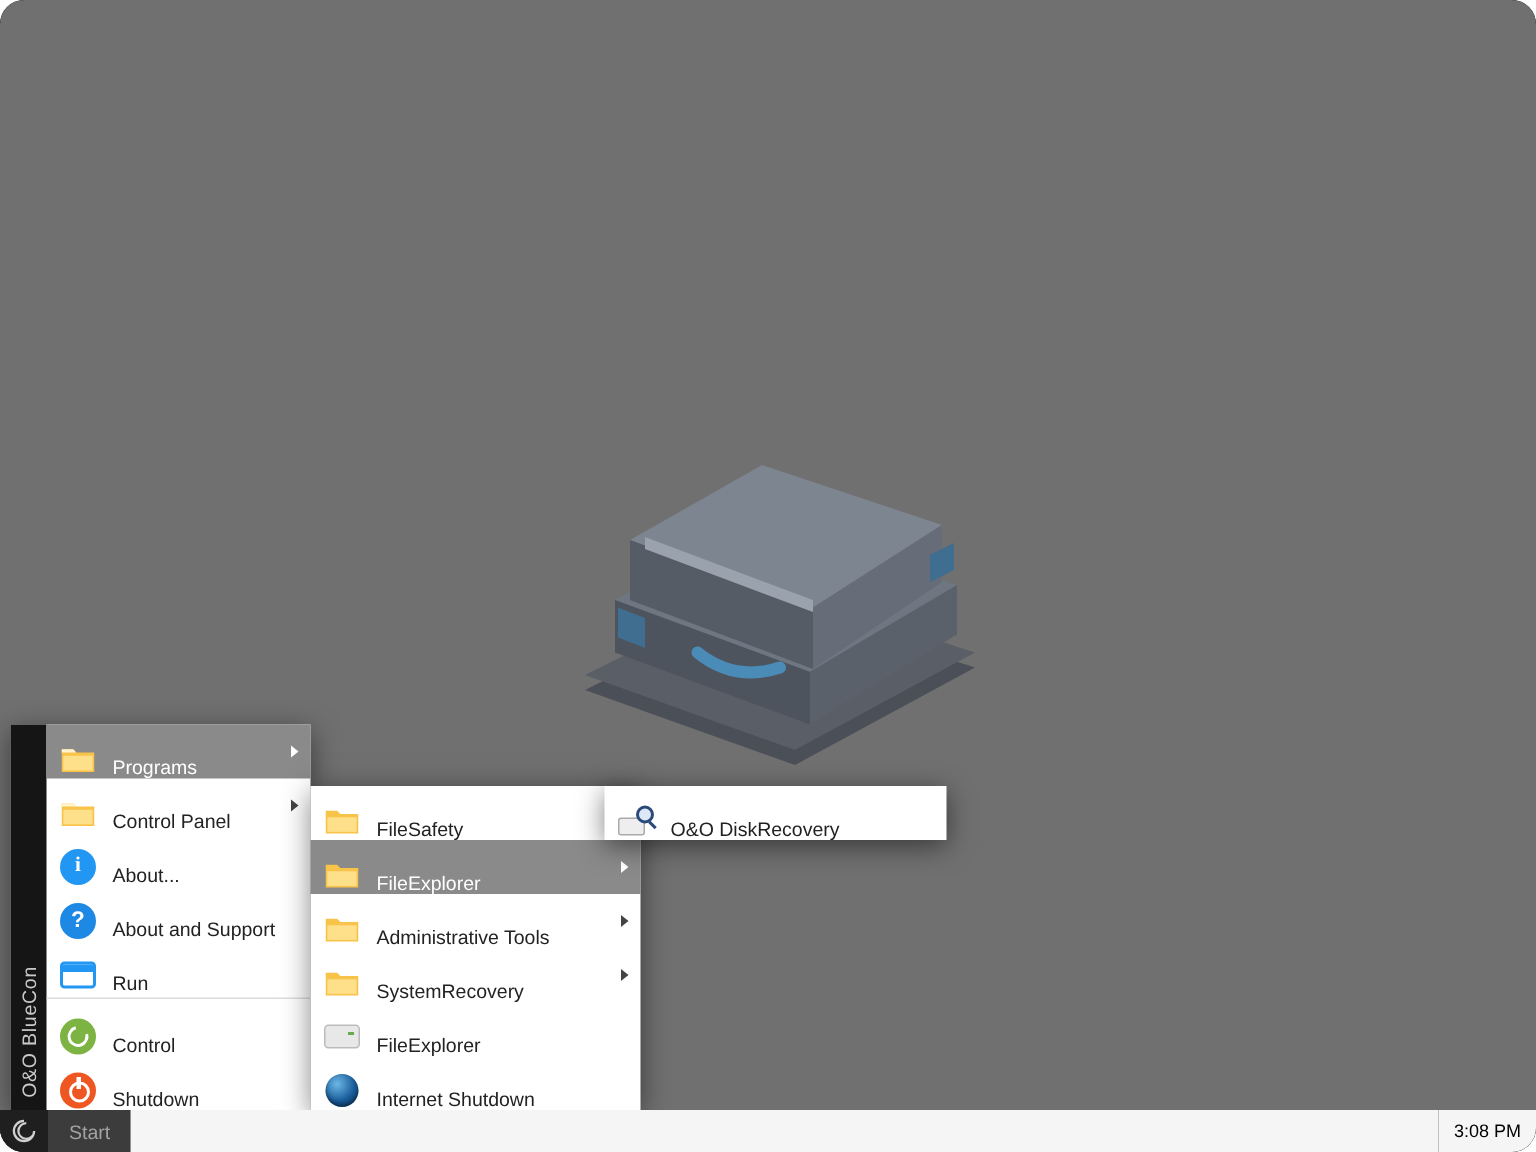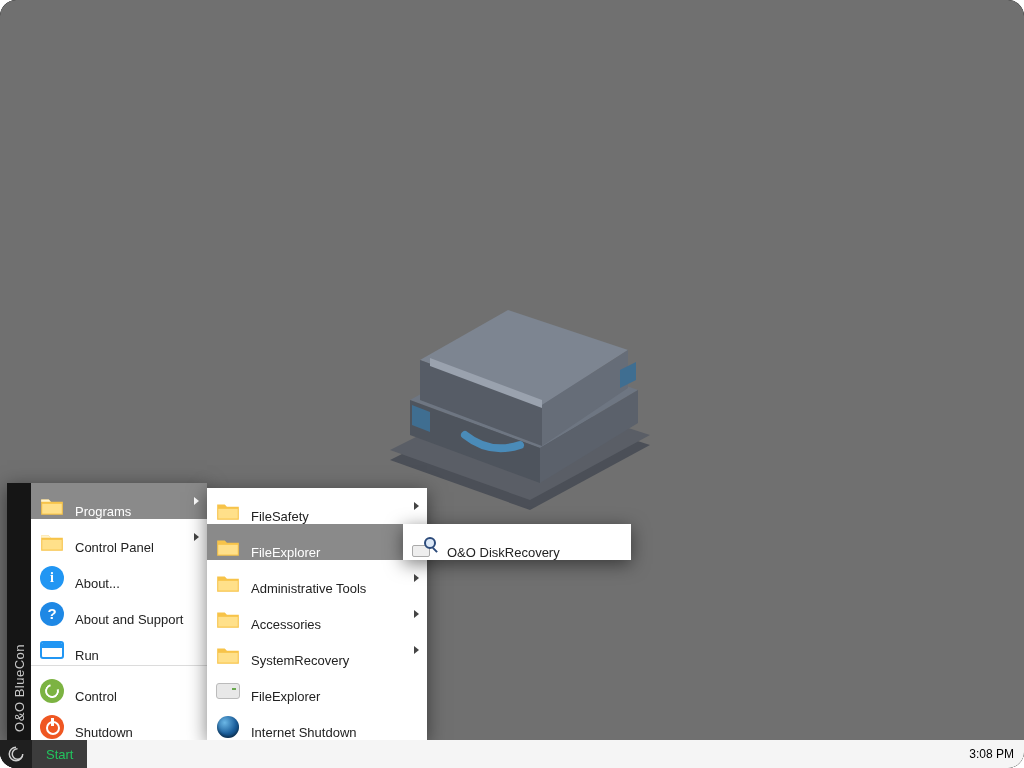--- a/index.html
+++ b/index.html
@@ -41,21 +41,21 @@
   .start-swirl {
     width: 32px;
     display: flex; align-items: center; justify-content: center;
     background: #1f1f1f;
     color: #cfcfcf;
   }
   .start-button {
     padding: 0 14px;
     display: flex; align-items: center; justify-content: flex-start;
     background: #3c3c3c;
-    color: #22c55e;
+    color: #a3a3a3;
     cursor: pointer;
   }
   .task-area {
     flex: 1;
     background: #f5f5f5;
   }
   .clock {
     padding: 0 10px;
     display: flex; align-items: center;
     background: #f5f5f5;
@@ -275,30 +275,20 @@
         <span>Administrative Tools</span>
         <span class="arrow"></span>
       </div>
       <div class="menu-item">
         <span class="ic folder-icon">
             <svg viewBox="0 0 24 24">
               <path fill="#f7c349" d="M2 6h7l2 2h11v12H2z"></path>
               <rect x="3" y="10" width="18" height="9" fill="#ffe08a"></rect>
             </svg>
           </span>
-        <span>Accessories</span>
-        <span class="arrow"></span>
-      </div>
-      <div class="menu-item">
-        <span class="ic folder-icon">
-            <svg viewBox="0 0 24 24">
-              <path fill="#f7c349" d="M2 6h7l2 2h11v12H2z"></path>
-              <rect x="3" y="10" width="18" height="9" fill="#ffe08a"></rect>
-            </svg>
-          </span>
         <span>SystemRecovery</span>
         <span class="arrow"></span>
       </div>
       <div class="menu-item">
         <span class="ic">
             <span class="disk-icon"></span>
           </span>
         <span>FileExplorer</span>
       </div>
       <div class="menu-item">

